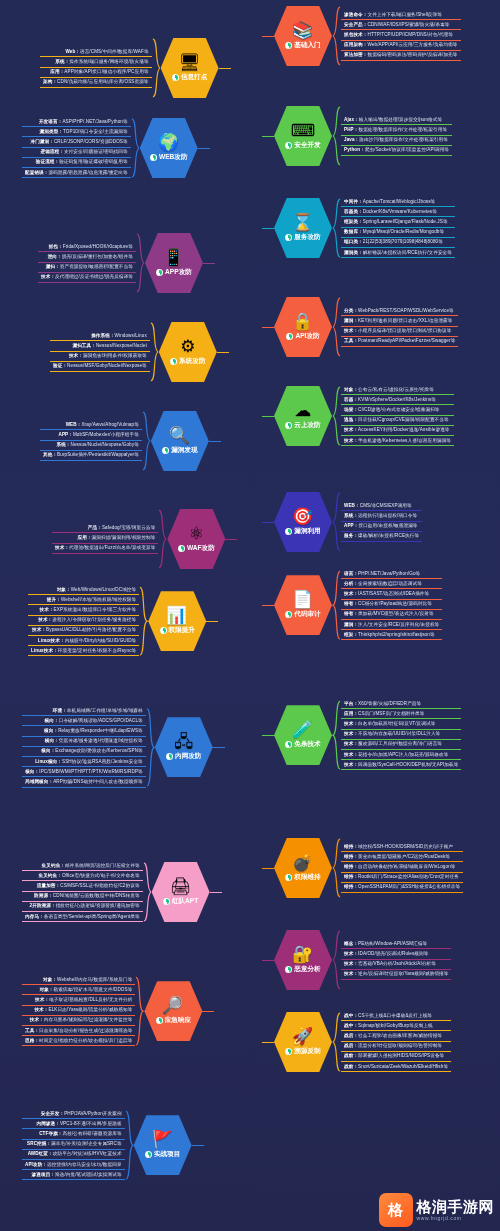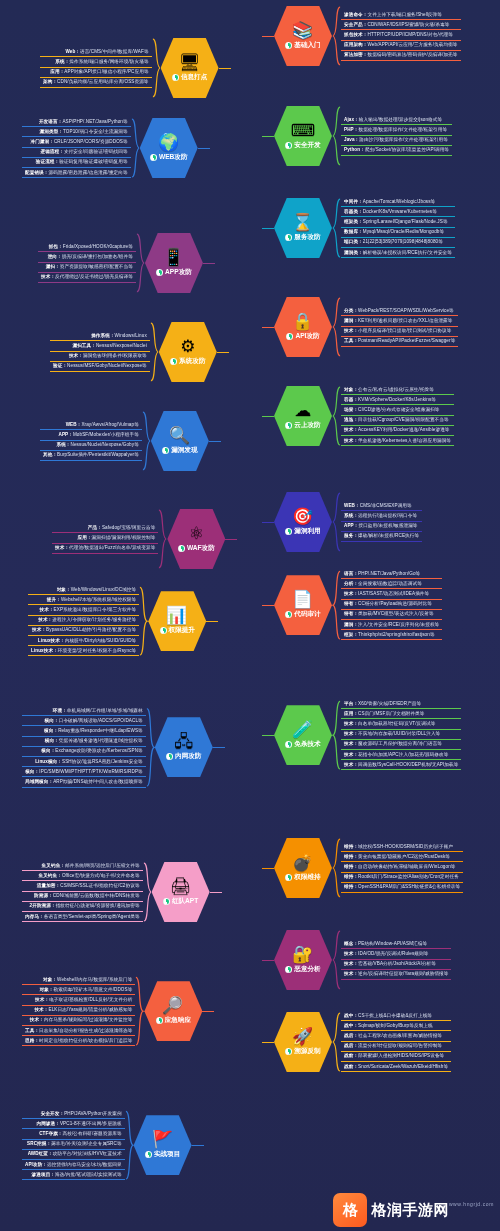--- a/index.html
+++ b/index.html
@@ -51,21 +51,21 @@
   
   .logo{
     position:absolute;right:6px;bottom:4px;display:flex;align-items:center;gap:4px;
   }
   .logo .mark{
     width:34px;height:34px;border-radius:7px;
     background:linear-gradient(145deg,#ff8a3d,#ff5a1f);
     display:flex;align-items:center;justify-content:center;
     color:#fff;font-size:15px;font-weight:bold;
   }
-  .logo .txt{display:flex;flex-direction:row;line-height:1.1;}
+  .logo .txt{display:flex;flex-direction:column;line-height:1.1;}
   .logo .t1{font-size:15px;font-weight:bold;color:#fff;letter-spacing:.5px;}
   .logo .t2{font-size:5px;color:#9fa8c8;letter-spacing:.6px;}
 </style>
 </head>
 <body>
 
 <div class="canvas">
   <div id="branch-host">
       <div class="branch left" style="left: 40px; top: 38px; --c: #f5b016;">
         <div class="rows">

